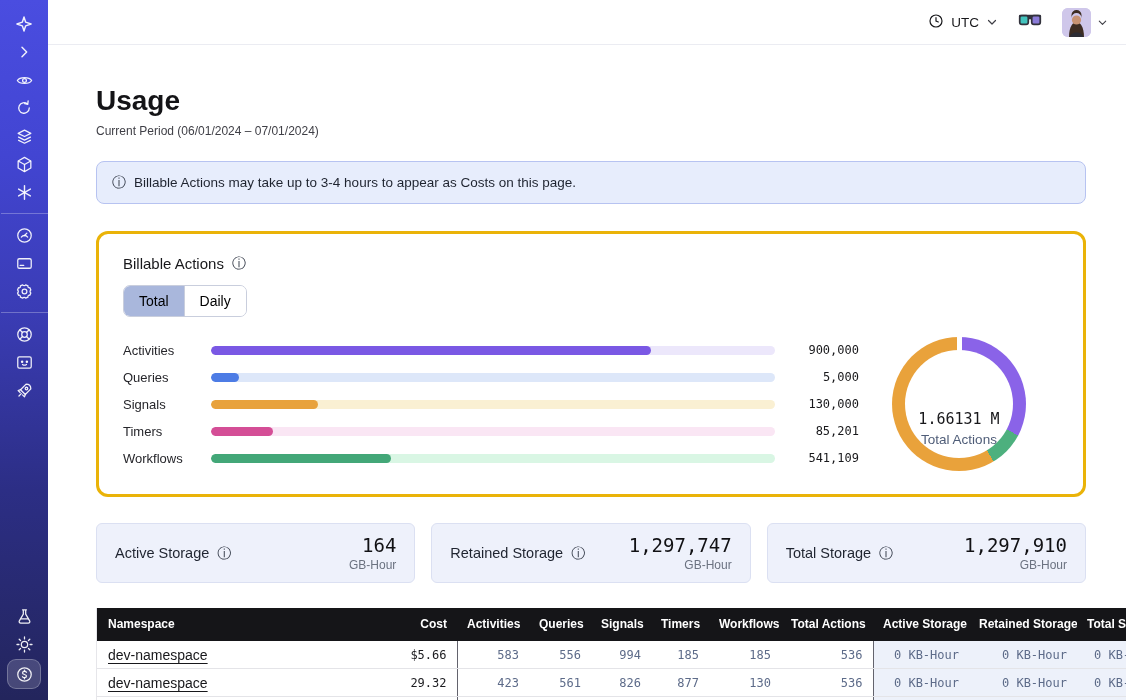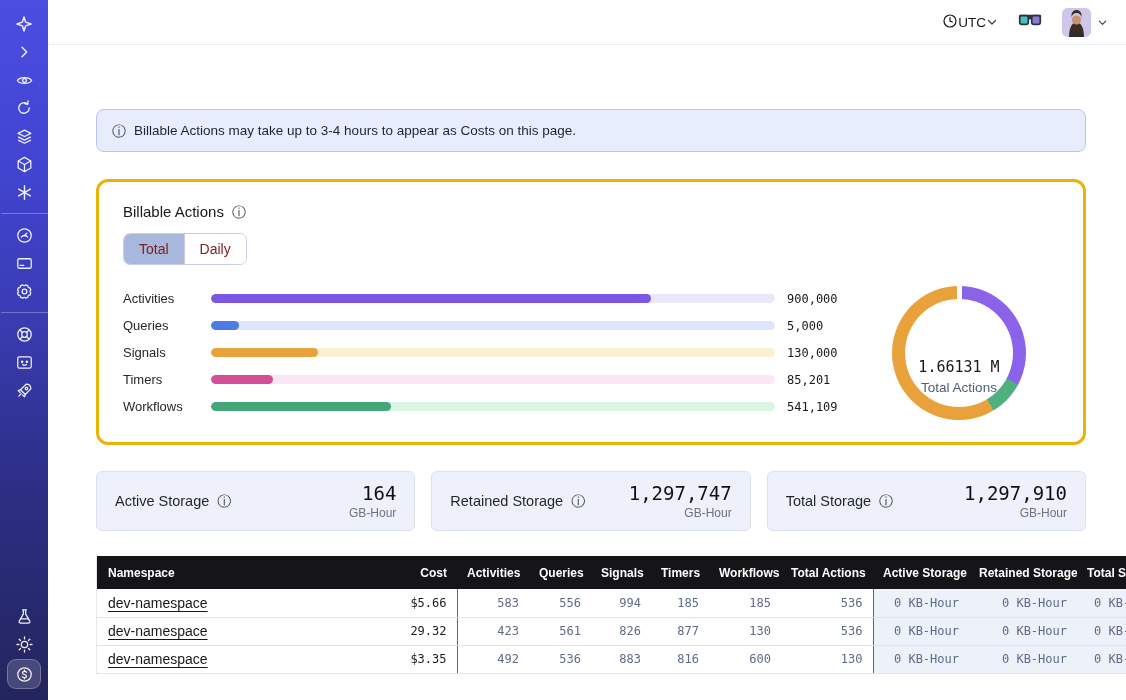--- a/index.html
+++ b/index.html
@@ -31,21 +31,21 @@
     border-radius:9px; width:34px; height:30px;
   }
 
   
   .topbar {
     position:absolute; left:48px; top:0; width:1078px; height:45px;
     background:#fff; border-bottom:1px solid #ebecf2;
     display:flex; align-items:center; justify-content:flex-end; gap:20px;
     padding-right:18px; z-index:4;
   }
-  .tz-control { display:flex; align-items:center; font-size:13.5px; font-weight:500; color:#18181b; cursor:pointer; }
+  .tz-control { display:flex; align-items:center; gap:7px; font-size:13.5px; font-weight:500; color:#18181b; cursor:pointer; }
   .avatar-control { display:flex; align-items:center; gap:6px; cursor:pointer; }
   .avatar { width:29px; height:29px; border-radius:6px; overflow:hidden; background:#cfc7ea; flex:none; }
 
   
   .main {
     position:absolute; left:48px; top:46px; width:1078px; height:654px;
     padding:0 40px 0 48px; background:#fff; overflow:hidden;
   }
   .page-header { display:flex; justify-content:space-between; align-items:flex-start; margin-top:40px; }
   .page-title { font-size:28px; font-weight:600; color:#141417; line-height:1.1; margin:0; }
@@ -66,31 +66,31 @@
   
   .card {
     margin-top:27px; border:3px solid #eab308; border-radius:12px; background:#fff;
     padding:21px 24px 22px 24px;
   }
   .card-title-row { display:flex; align-items:center; gap:8px; font-size:15px; font-weight:500; color:#18181b; }
   .tab-toggle {
     display:inline-flex; margin-top:13px; border:1px solid #c9cedd; border-radius:7px; overflow:hidden;
     font-size:14px;
   }
-  .tab { padding:7px 15px; background:#fff; color:#7f1d1d; cursor:pointer; }
+  .tab { padding:7px 15px; background:#fff; color:#000000; cursor:pointer; }
   .tab.active { background:#a9b7dc; font-weight:500; }
   .tab + .tab { border-left:1px solid #c9cedd; }
 
   .chart-area { display:flex; align-items:center; margin-top:20px; }
   .bars { flex:1; min-width:0; }
   .bar-row { display:flex; align-items:center; height:27px; }
   .bar-label { width:88px; font-size:13px; color:#26262b; flex:none; }
   .bar-track { flex:1; height:9px; border-radius:5px; position:relative; overflow:hidden; }
   .bar-fill { position:absolute; left:0; top:0; bottom:0; border-radius:5px; }
-  .bar-value { width:72px; font-size:12px; color:#18181b; flex:none; margin-left:12px; }
+  .bar-value { width:72px; text-align:right; font-size:12px; color:#18181b; flex:none; margin-left:12px; }
 
   .donut-wrap { width:200px; flex:none; display:flex; justify-content:center; }
   .donut { width:134px; height:134px; border-radius:50%; position:relative; }
   .donut::after { content:""; position:absolute; inset:13px; background:#fff; border-radius:50%; }
   .donut-center {
     position:absolute; inset:0; display:flex; flex-direction:column;
     align-items:center; justify-content:center; z-index:1; text-align:center;
   }
   .donut-value { font-size:15px; color:#18181b;margin-top:48px; }
   .donut-label { font-size:13.5px; color:#4f5d78; margin-top:4px; }
@@ -287,20 +287,24 @@
     </span>
     <svg width="11" height="11" viewBox="0 0 24 24" fill="none" stroke="#3f3f46" stroke-width="2.4" stroke-linecap="round" stroke-linejoin="round">
         <polyline points="5,9 12,16 19,9"></polyline>
       </svg>
   </div>
 </header>
 
 <main class="main">
 
   <div class="page-header">
+    <div>
+      <h1 class="page-title">Usage</h1>
+      <div class="page-subtitle">Current Period (06/01/2024 – 07/01/2024)</div>
+    </div>
   </div>
 
   <div class="banner">
     <span class="info-glyph">ⓘ</span>
     <span>Billable Actions may take up to 3-4 hours to appear as Costs on this page.</span>
   </div>
 
   <section class="card">
     <div class="card-title-row">
       <span>Billable Actions</span>

